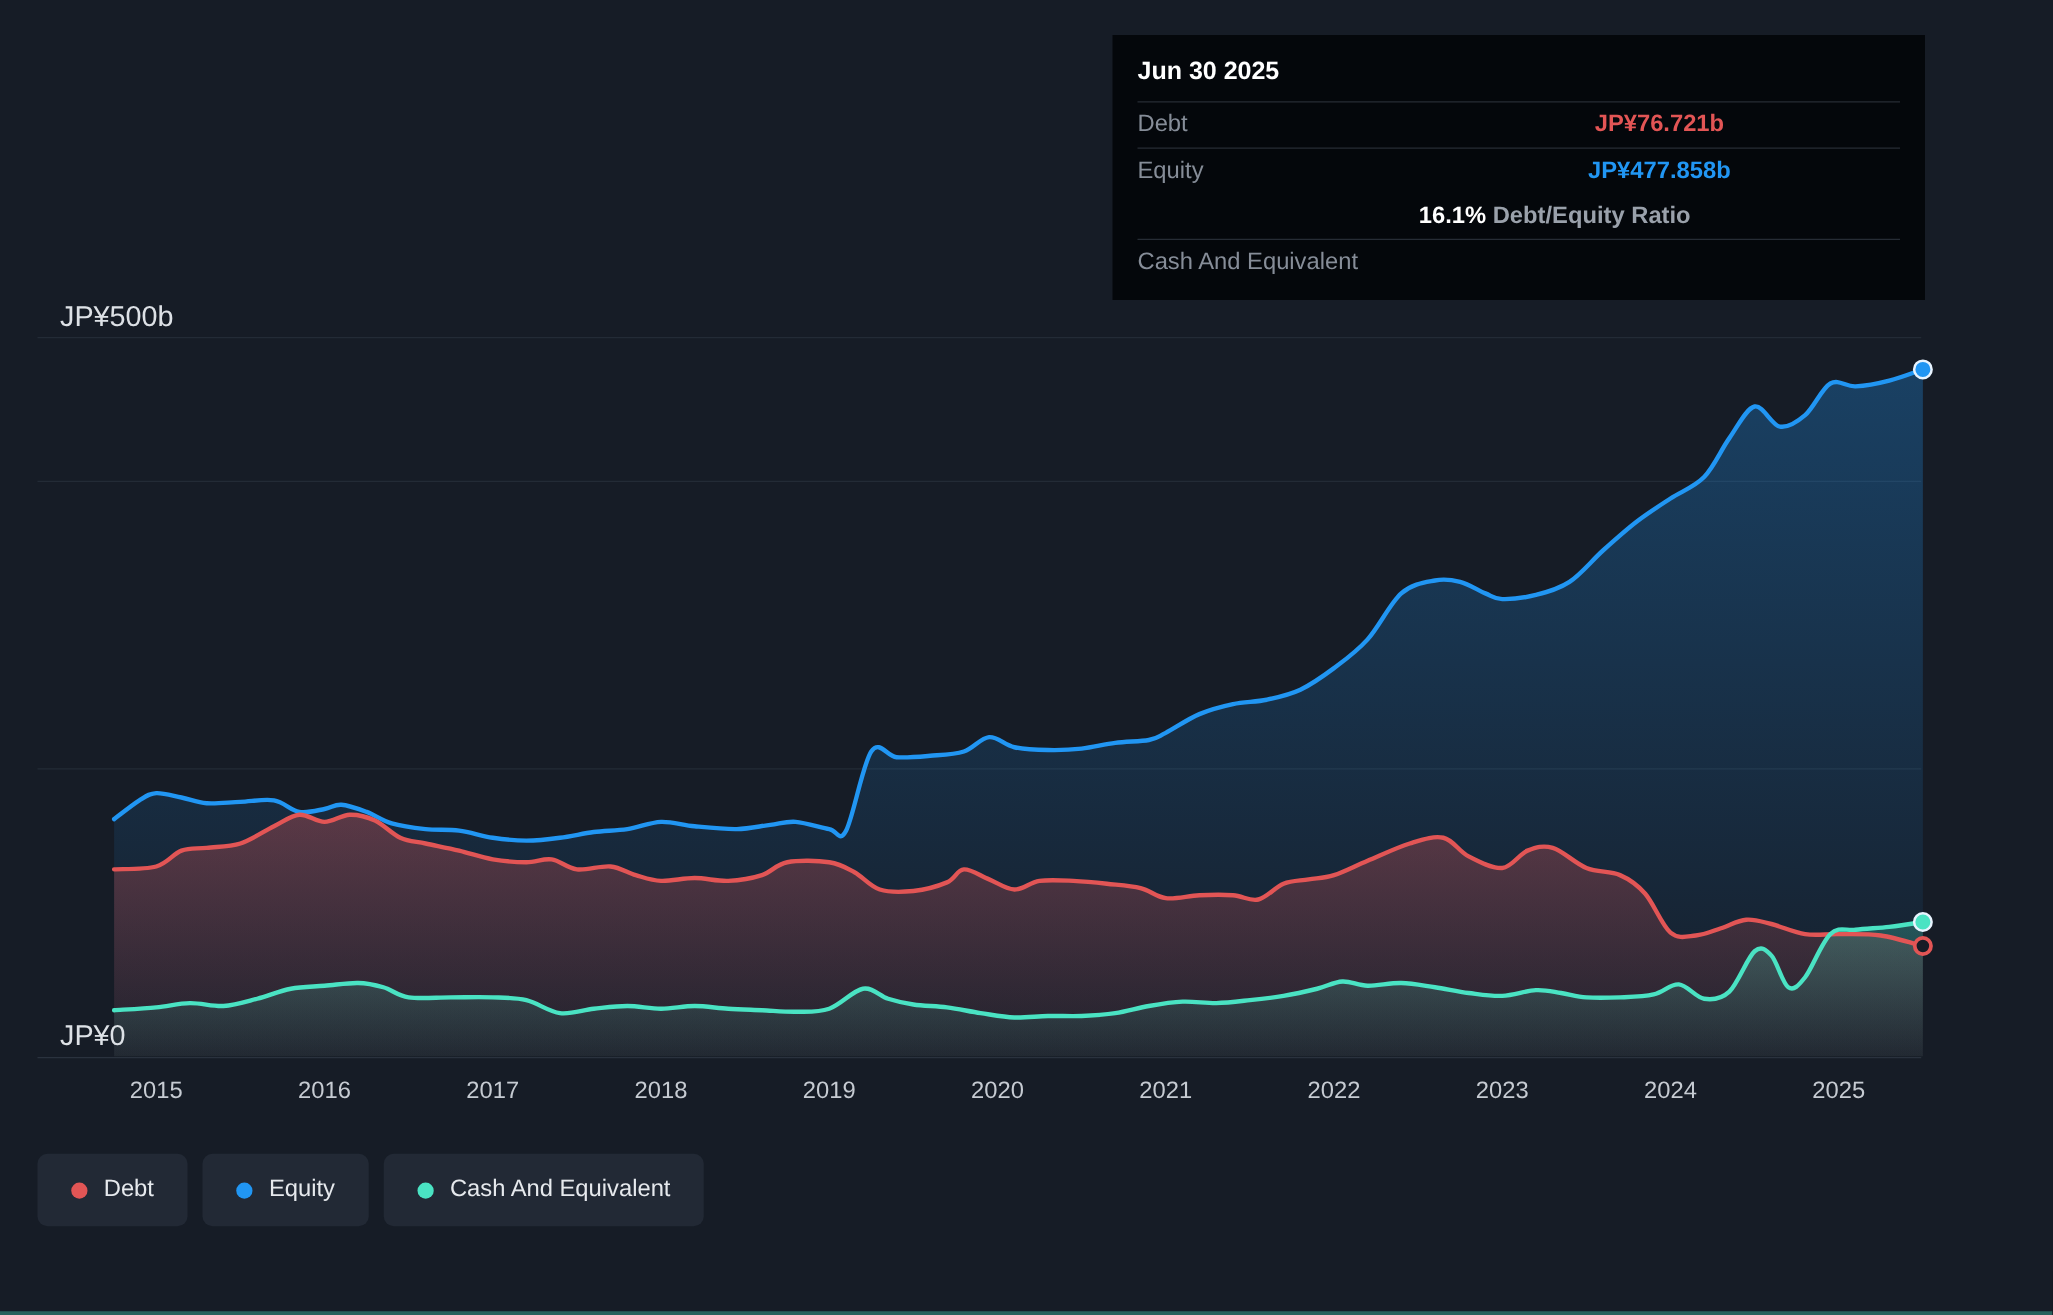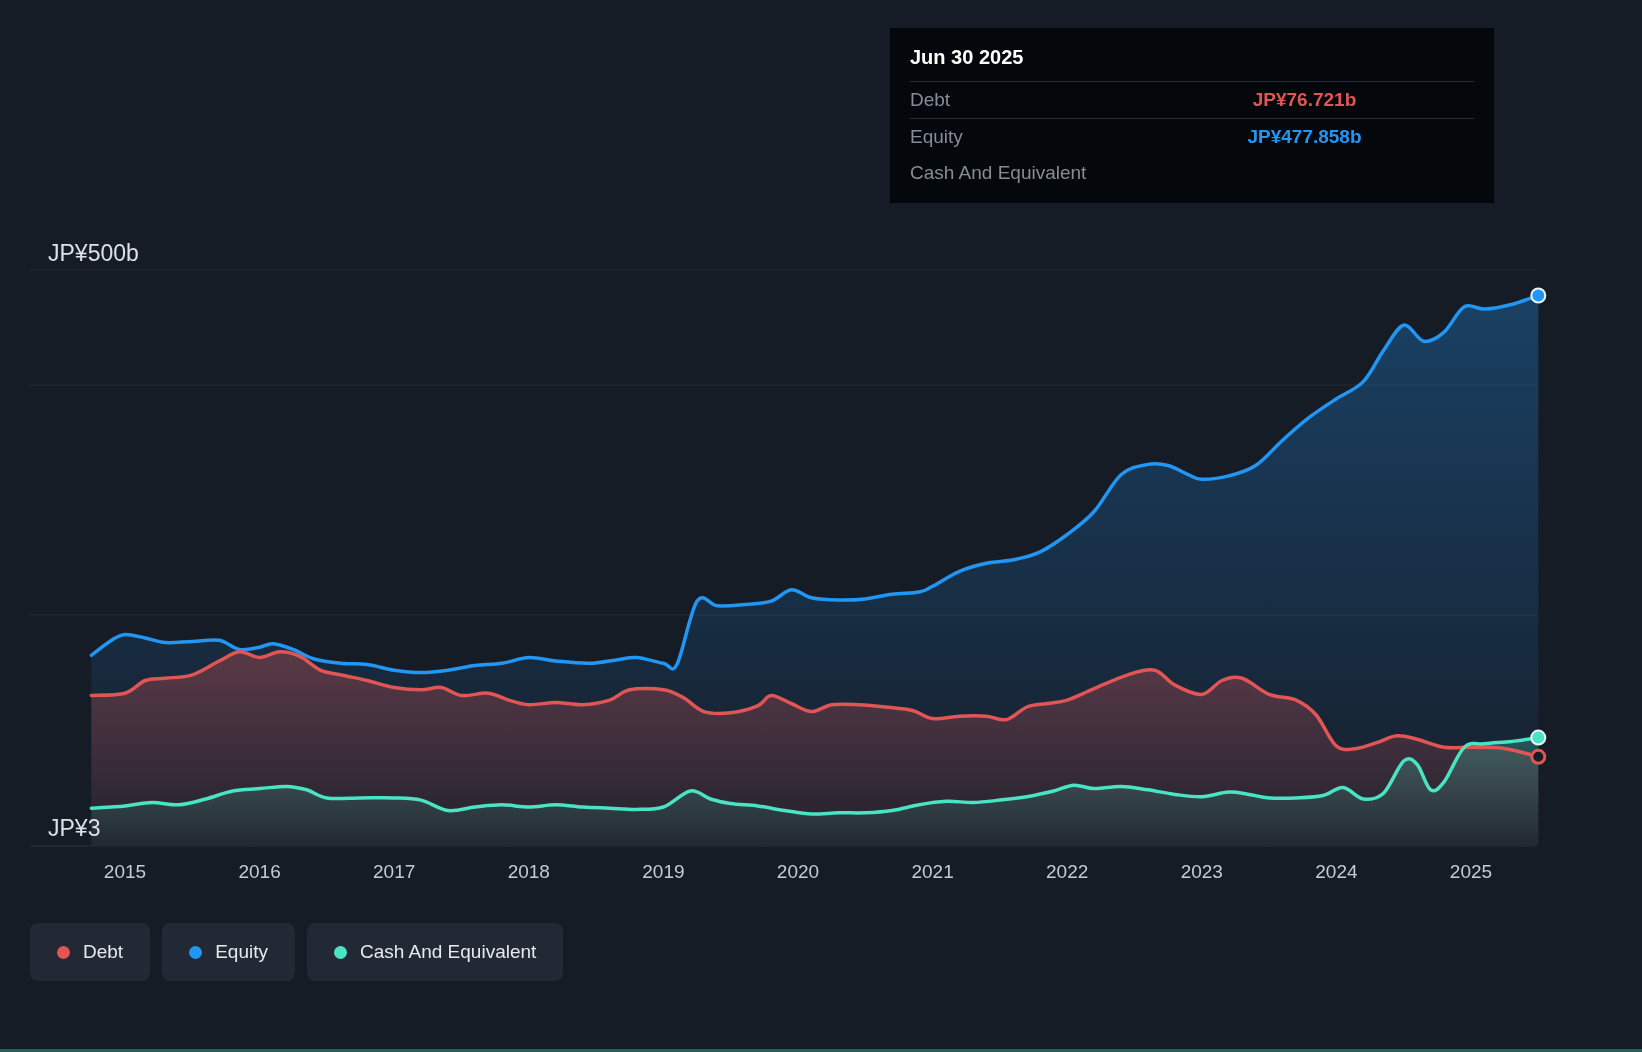--- a/index.html
+++ b/index.html
@@ -4,21 +4,21 @@
 <style>
   * { margin:0; padding:0; box-sizing:border-box; }
   html { background:#0e141c; }
   body {
     width:1642px; height:1052px; position:relative; overflow:hidden;
     background:#161c26;
     font-family:"Liberation Sans", sans-serif;
   }
   
   .tooltip {
-    position:absolute; left:890px; top:28px; width:604px;
+    position:absolute; left:890px; top:28px; width:650px;
     background:#04070b; padding:8px 20px 12px 20px; z-index:5;
   }
   .tt-title {
     color:#ffffff; font-size:20px; font-weight:700;
     padding:10px 0 12px 0; border-bottom:1px solid #262c35;
   }
   .tt-row {
     display:grid; grid-template-columns:225px 1fr; align-items:center;
     padding:7px 0; font-size:19px;
   }
@@ -89,31 +89,38 @@
     <text x="663.4" y="878" text-anchor="middle" fill="#c6cbd2" font-size="19">2019</text>
     <text x="798.0" y="878" text-anchor="middle" fill="#c6cbd2" font-size="19">2020</text>
     <text x="932.6" y="878" text-anchor="middle" fill="#c6cbd2" font-size="19">2021</text>
     <text x="1067.2" y="878" text-anchor="middle" fill="#c6cbd2" font-size="19">2022</text>
     <text x="1201.8" y="878" text-anchor="middle" fill="#c6cbd2" font-size="19">2023</text>
     <text x="1336.4" y="878" text-anchor="middle" fill="#c6cbd2" font-size="19">2024</text>
     <text x="1471.0" y="878" text-anchor="middle" fill="#c6cbd2" font-size="19">2025</text>
   </svg>
 
 <div class="y-label top">JP¥500b</div>
-<div class="y-label bottom">JP¥3</div>
+<div class="y-label bottom">JP¥0</div>
 
 <div class="tooltip">
   <div class="tt-title">Jun 30 2025</div>
   <div class="tt-row bordered">
     <span class="tt-label">Debt</span>
     <span class="tt-value" style="color: rgb(226, 85, 85);">JP¥76.721b</span>
   </div>
   <div class="tt-row">
     <span class="tt-label">Equity</span>
     <span class="tt-value" style="color: rgb(33, 150, 243);">JP¥477.858b</span>
+  </div>
+  <div class="tt-row bordered">
+    <span class="tt-label"></span>
+    <span>
+      <span class="tt-ratio-pct">16.1%</span>
+      <span class="tt-ratio-txt">Debt/Equity Ratio</span>
+    </span>
   </div>
   <div class="tt-row">
     <span class="tt-label">Cash And Equivalent</span>
   </div>
 </div>
 
 <div class="legend">
   <div class="legend-item">
     <span class="legend-dot" style="background: rgb(226, 85, 85);"></span>
     <span class="legend-label">Debt</span>

